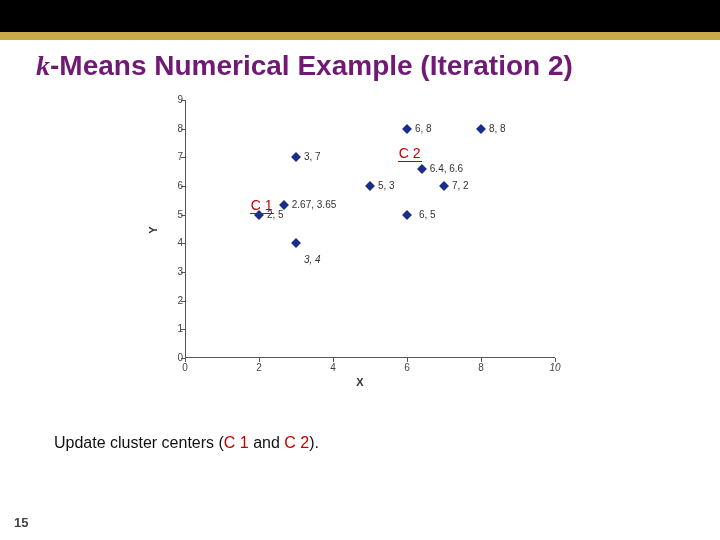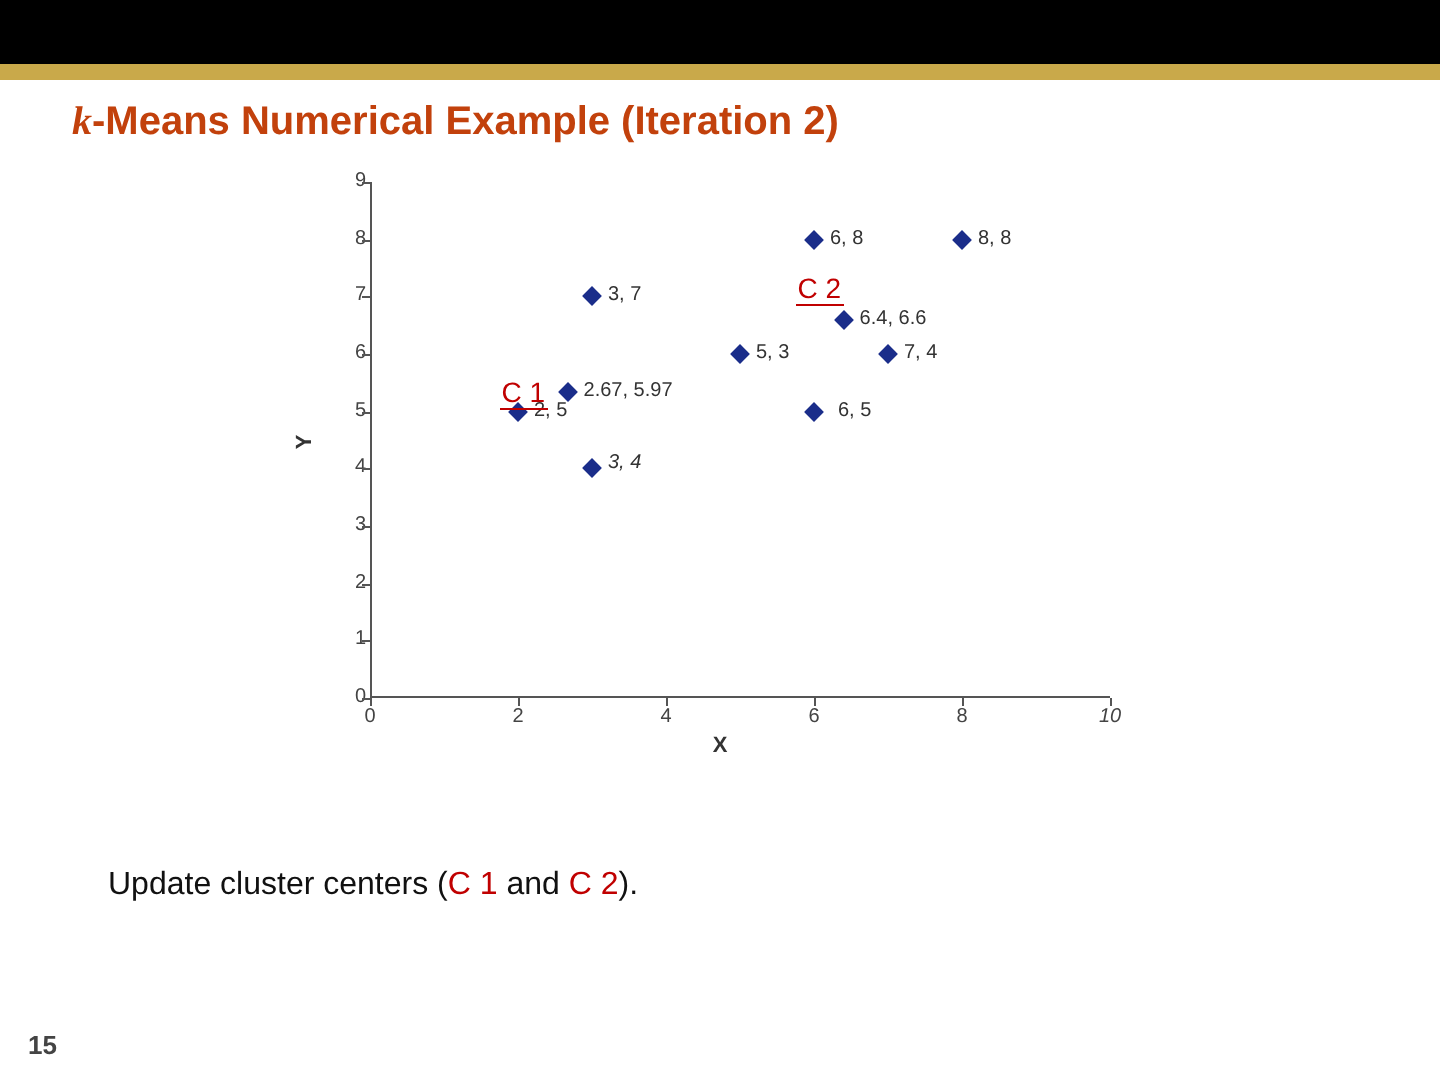--- a/index.html
+++ b/index.html
@@ -18,22 +18,22 @@
   }
   .top-gold {
     width: 100%;
     height: 8px;
     background: #c9a94a;
   }
   .title-area {
     padding: 10px 30px 4px 36px;
   }
   .title-area h1 {
-    font-size: 20px;
-    color: #c2410c;
+    font-size: 28px;
+    color: #701a75;
     font-weight: bold;
   }
   .title-area h1 .k {
     font-style: italic;
     font-family: "Times New Roman", serif;
     font-weight: bold;
   }
   .chart-wrap {
     width: 418px;
     height: 292px;
@@ -186,35 +186,35 @@
     <div class="tick-x-mark" style="left: 182px;"></div>
     <div class="tick-x" style="left: 256px;">6</div>
     <div class="tick-x-mark" style="left: 256px;"></div>
     <div class="tick-x" style="left: 330px;">8</div>
     <div class="tick-x-mark" style="left: 330px;"></div>
     <div class="tick-x" style="left: 404px; font-style: italic;">10</div>
     <div class="tick-x-mark" style="left: 404px;"></div>
     <div class="pt" style="left: 108px; top: 118.667px;"></div>
     <div class="pt-label" style="left: 116px; top: 112.667px;">2, 5</div>
     <div class="pt" style="left: 145px; top: 147.333px;"></div>
-    <div class="pt-label" style="left: 153px; top: 139px; font-style: italic;">3, 4</div>
+    <div class="pt-label" style="left: 153px; top: 158px; font-style: italic;">3, 4</div>
     <div class="pt" style="left: 145px; top: 61.3333px;"></div>
     <div class="pt-label" style="left: 153px; top: 55.3333px;">3, 7</div>
     <div class="pt" style="left: 219px; top: 90px;"></div>
     <div class="pt-label" style="left: 227px; top: 84px;">5, 3</div>
     <div class="pt" style="left: 256px; top: 118.667px;"></div>
     <div class="pt-label" style="left: 268px; top: 112.667px;">6, 5</div>
     <div class="pt" style="left: 256px; top: 32.6667px;"></div>
     <div class="pt-label" style="left: 264px; top: 26.6667px;">6, 8</div>
     <div class="pt" style="left: 293px; top: 90px;"></div>
-    <div class="pt-label" style="left: 301px; top: 84px;">7, 4</div>
+    <div class="pt-label" style="left: 301px; top: 84px;">7, 2</div>
     <div class="pt" style="left: 330px; top: 32.6667px;"></div>
     <div class="pt-label" style="left: 338px; top: 26.6667px;">8, 8</div>
     <div class="pt" style="left: 132.79px; top: 109.207px;"></div>
-    <div class="pt-label" style="left: 140.79px; top: 103.207px;">2.67, 5.97</div>
+    <div class="pt-label" style="left: 140.79px; top: 103.207px;">2.67, 3.65</div>
     <div class="pt" style="left: 270.8px; top: 72.8px;"></div>
     <div class="pt-label" style="left: 278.8px; top: 66.8px;">6.4, 6.6</div>
     <div class="center-label" style="left: 98.79px; top: 101.207px;"><span class="under">C 1</span></div>
     <div class="center-label" style="left: 246.8px; top: 48.8px;"><span class="under">C 2</span></div>
   </div>
 
 <div class="body-text">
   <div>
     <span>Update cluster centers (</span><span class="cred">C 1</span><span> and </span><span class="cred">C 2</span><span>).</span>
   </div>

